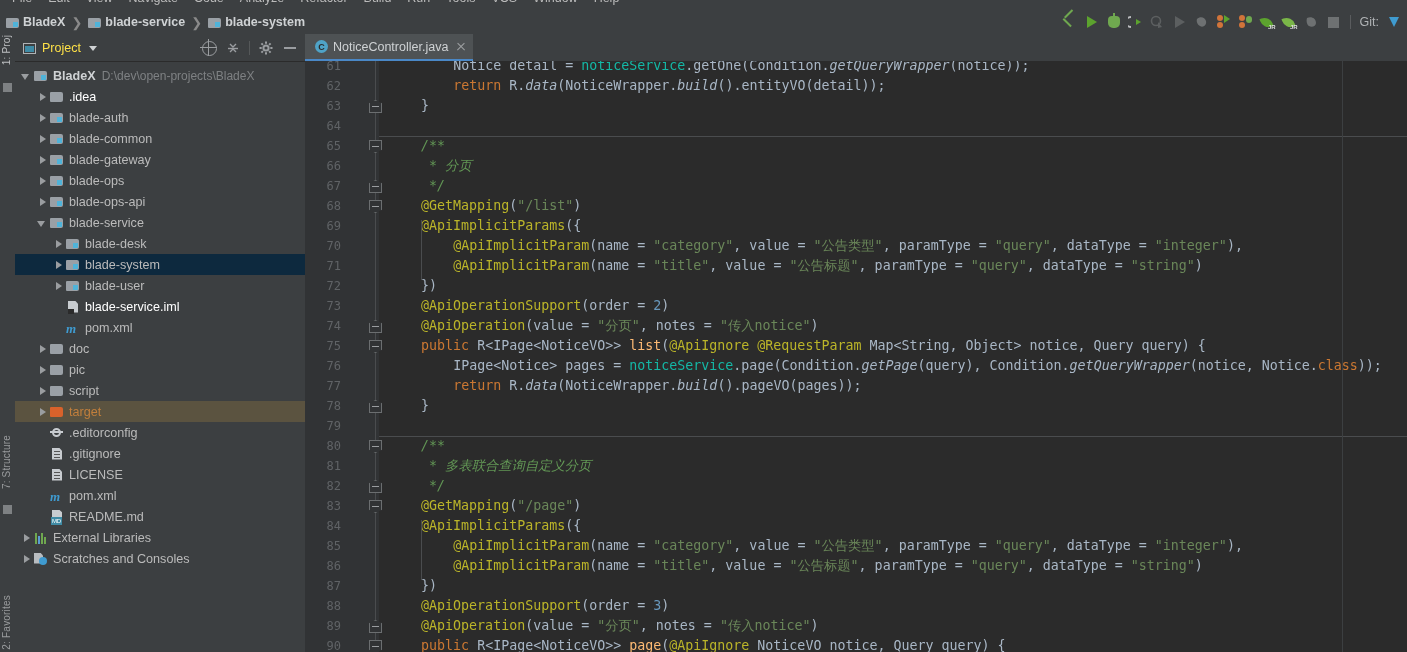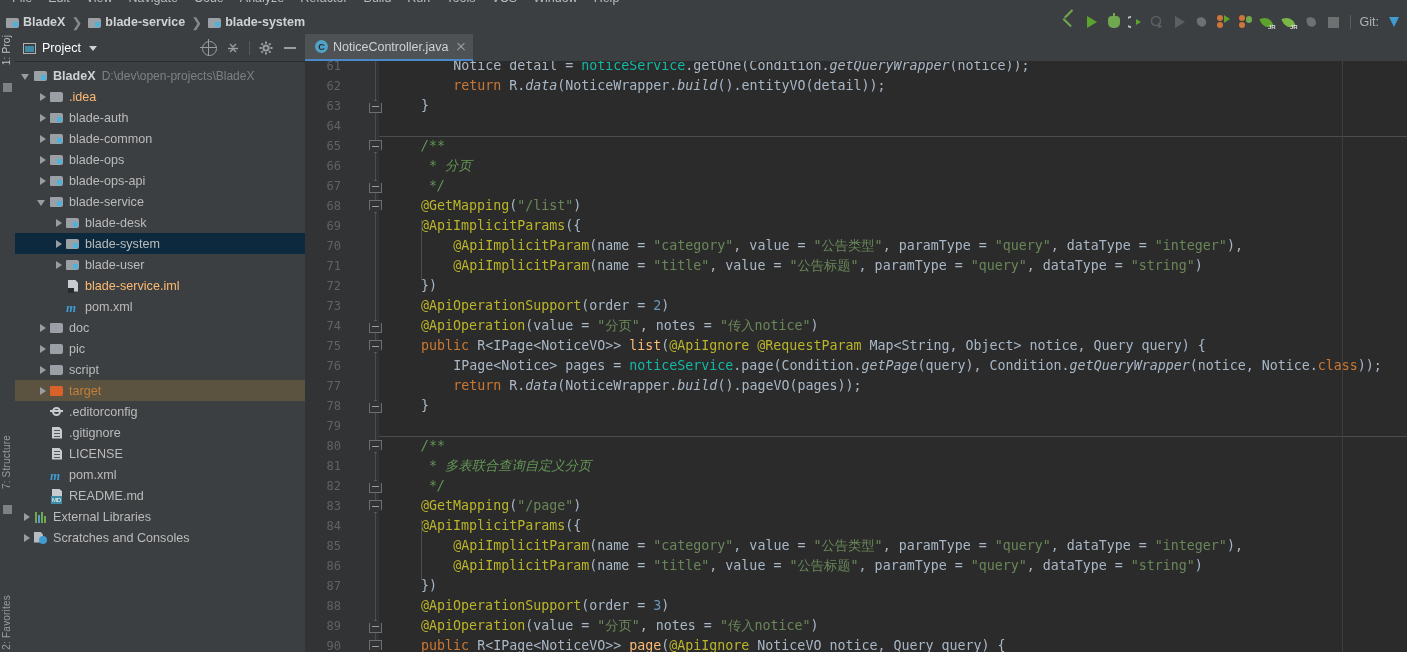--- a/index.html
+++ b/index.html
@@ -90,21 +90,21 @@
   .stripe .sq.s2{top:470px;}
 
   
   .proj{
     position:absolute;left:15px;top:35px;width:290px;height:617px;
     background:#3c3f41;border-right:1px solid #2b2b2b;
   }
   .proj-head{
     height:26px;display:flex;align-items:center;padding:0 4px 0 8px;border-bottom:1px solid #2b2b2b;
   }
-  .proj-head .ttl{display:flex;align-items:center;gap:6px;color:#ffffff;font-size:12.5px;}
+  .proj-head .ttl{display:flex;align-items:center;gap:6px;color:#fde047;font-size:12.5px;}
   .win-ico{width:13px;height:11px;border:1px solid #b0b3b5;box-sizing:border-box;position:relative;}
   .win-ico:after{content:"";position:absolute;left:1px;top:2px;right:1px;bottom:1px;background:#3f8ba5;}
   .ph-right{margin-left:auto;display:flex;align-items:center;gap:2px;}
   .ph-btn{width:22px;height:22px;display:flex;align-items:center;justify-content:center;}
   .target-ic{width:13px;height:13px;border:1.4px solid #9a9da0;border-radius:50%;position:relative;}
   .target-ic:before{content:"";position:absolute;left:-3px;top:5px;width:17px;height:1.4px;background:#9a9da0;}
   .target-ic:after{content:"";position:absolute;left:5px;top:-3px;width:1.4px;height:17px;background:#9a9da0;}
   .minus-ic{width:12px;height:2px;background:#9a9da0;}
   .vdiv{width:1px;height:14px;background:#555859;margin:0 3px;}
 
@@ -141,21 +141,21 @@
   .ico.lib i{position:absolute;bottom:1px;width:2px;background:#6fa84f;}
   .ico.lib i:nth-child(1){left:2px;height:11px;background:#6fa84f;}
   .ico.lib i:nth-child(2){left:5px;height:8px;background:#5b9bd5;}
   .ico.lib i:nth-child(3){left:8px;height:11px;background:#6fa84f;}
   .ico.lib i:nth-child(4){left:11px;height:7px;background:#6fa84f;}
   .ico.scratch:before{content:"";position:absolute;left:1px;top:1px;width:9px;height:11px;background:#b8bcc0;clip-path:polygon(0 0,70% 0,100% 28%,100% 100%,0 100%);}
   .ico.scratch:after{content:"";position:absolute;left:6px;top:5px;width:8px;height:8px;border-radius:50%;background:#3f9bd0;}
   .nm{margin-right:6px;}
   .nm.bold{font-weight:bold;color:#cfd2d4;}
   .path{color:#7e8183;font-size:12px;}
-  .nm.yel{color:#fdba74;}
+  .nm.yel{color:#ffffff;}
   .nm.org{color:#c27f3c;}
 
   
   .editor{position:absolute;left:305px;top:35px;right:0;bottom:0;background:#2b2b2b;}
   .tabs{height:26px;background:#3c3f41;display:flex;align-items:flex-end;border-bottom:1px solid #2b2b2b;}
   .tab{
     height:25px;display:flex;align-items:center;gap:5px;padding:0 6px 0 10px;
     background:#4e5254;border-bottom:2px solid #4a88c7;color:#cfd2d4;font-size:12.5px;
   }
   .cls-ic{width:13px;height:13px;border-radius:50%;background:#4fa3c7;color:#2b2b2b;font-size:9px;
@@ -372,20 +372,25 @@
         </div>
         <div class="row" style="padding-left: 20px;">
           <span class="arrow closed"></span>
           <span class="ico module"></span>
           <span class="nm">blade-auth</span>
         </div>
         <div class="row" style="padding-left: 20px;">
           <span class="arrow closed"></span>
           <span class="ico module"></span>
           <span class="nm">blade-common</span>
+        </div>
+        <div class="row" style="padding-left: 20px;">
+          <span class="arrow closed"></span>
+          <span class="ico module"></span>
+          <span class="nm">blade-gateway</span>
         </div>
         <div class="row" style="padding-left: 20px;">
           <span class="arrow closed"></span>
           <span class="ico module"></span>
           <span class="nm">blade-ops</span>
         </div>
         <div class="row" style="padding-left: 20px;">
           <span class="arrow closed"></span>
           <span class="ico module"></span>
           <span class="nm">blade-ops-api</span>

